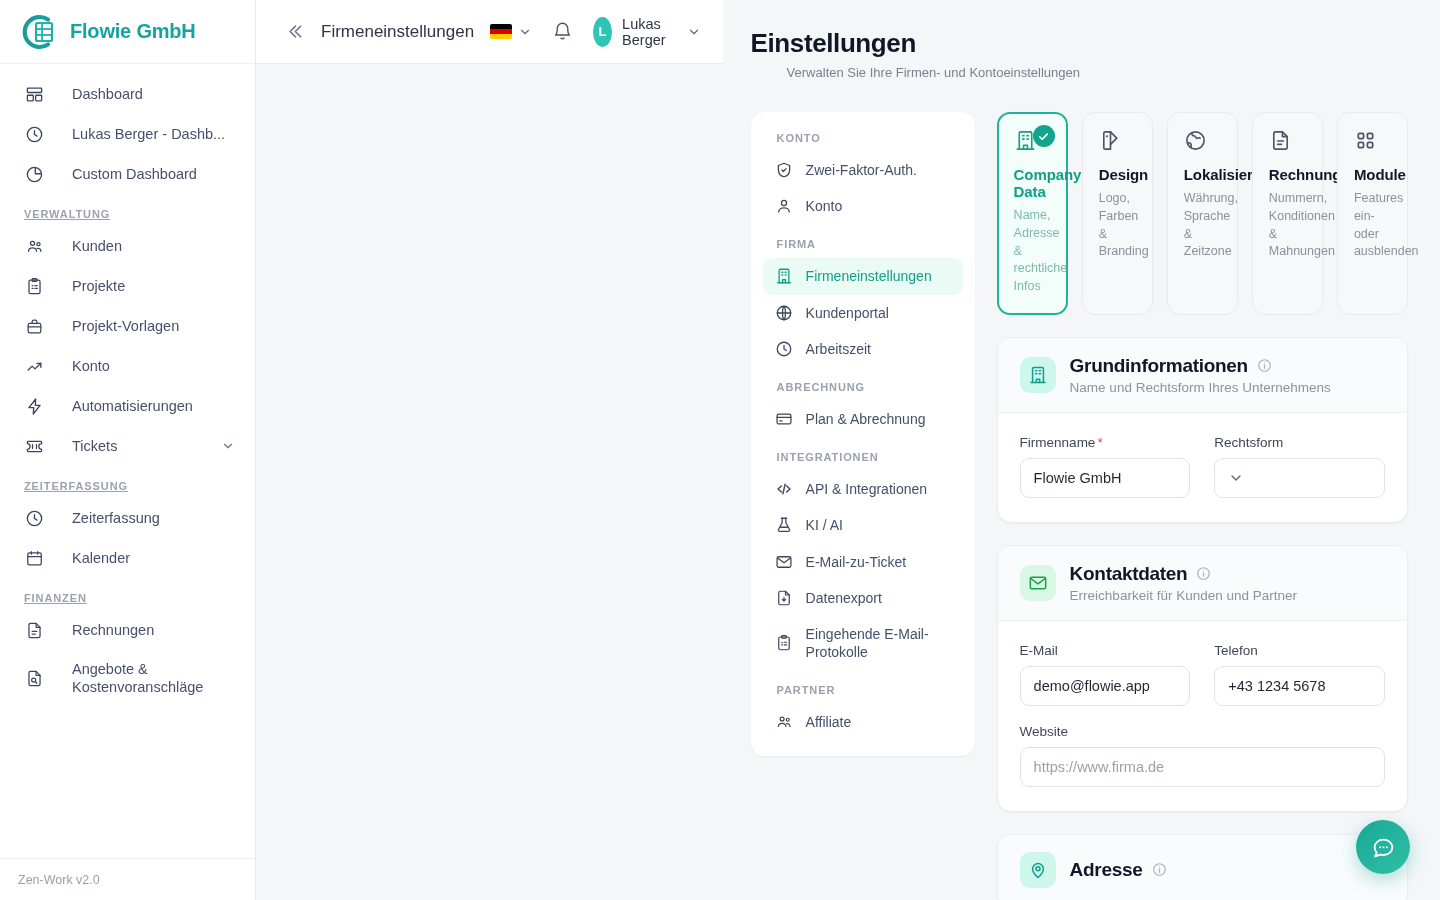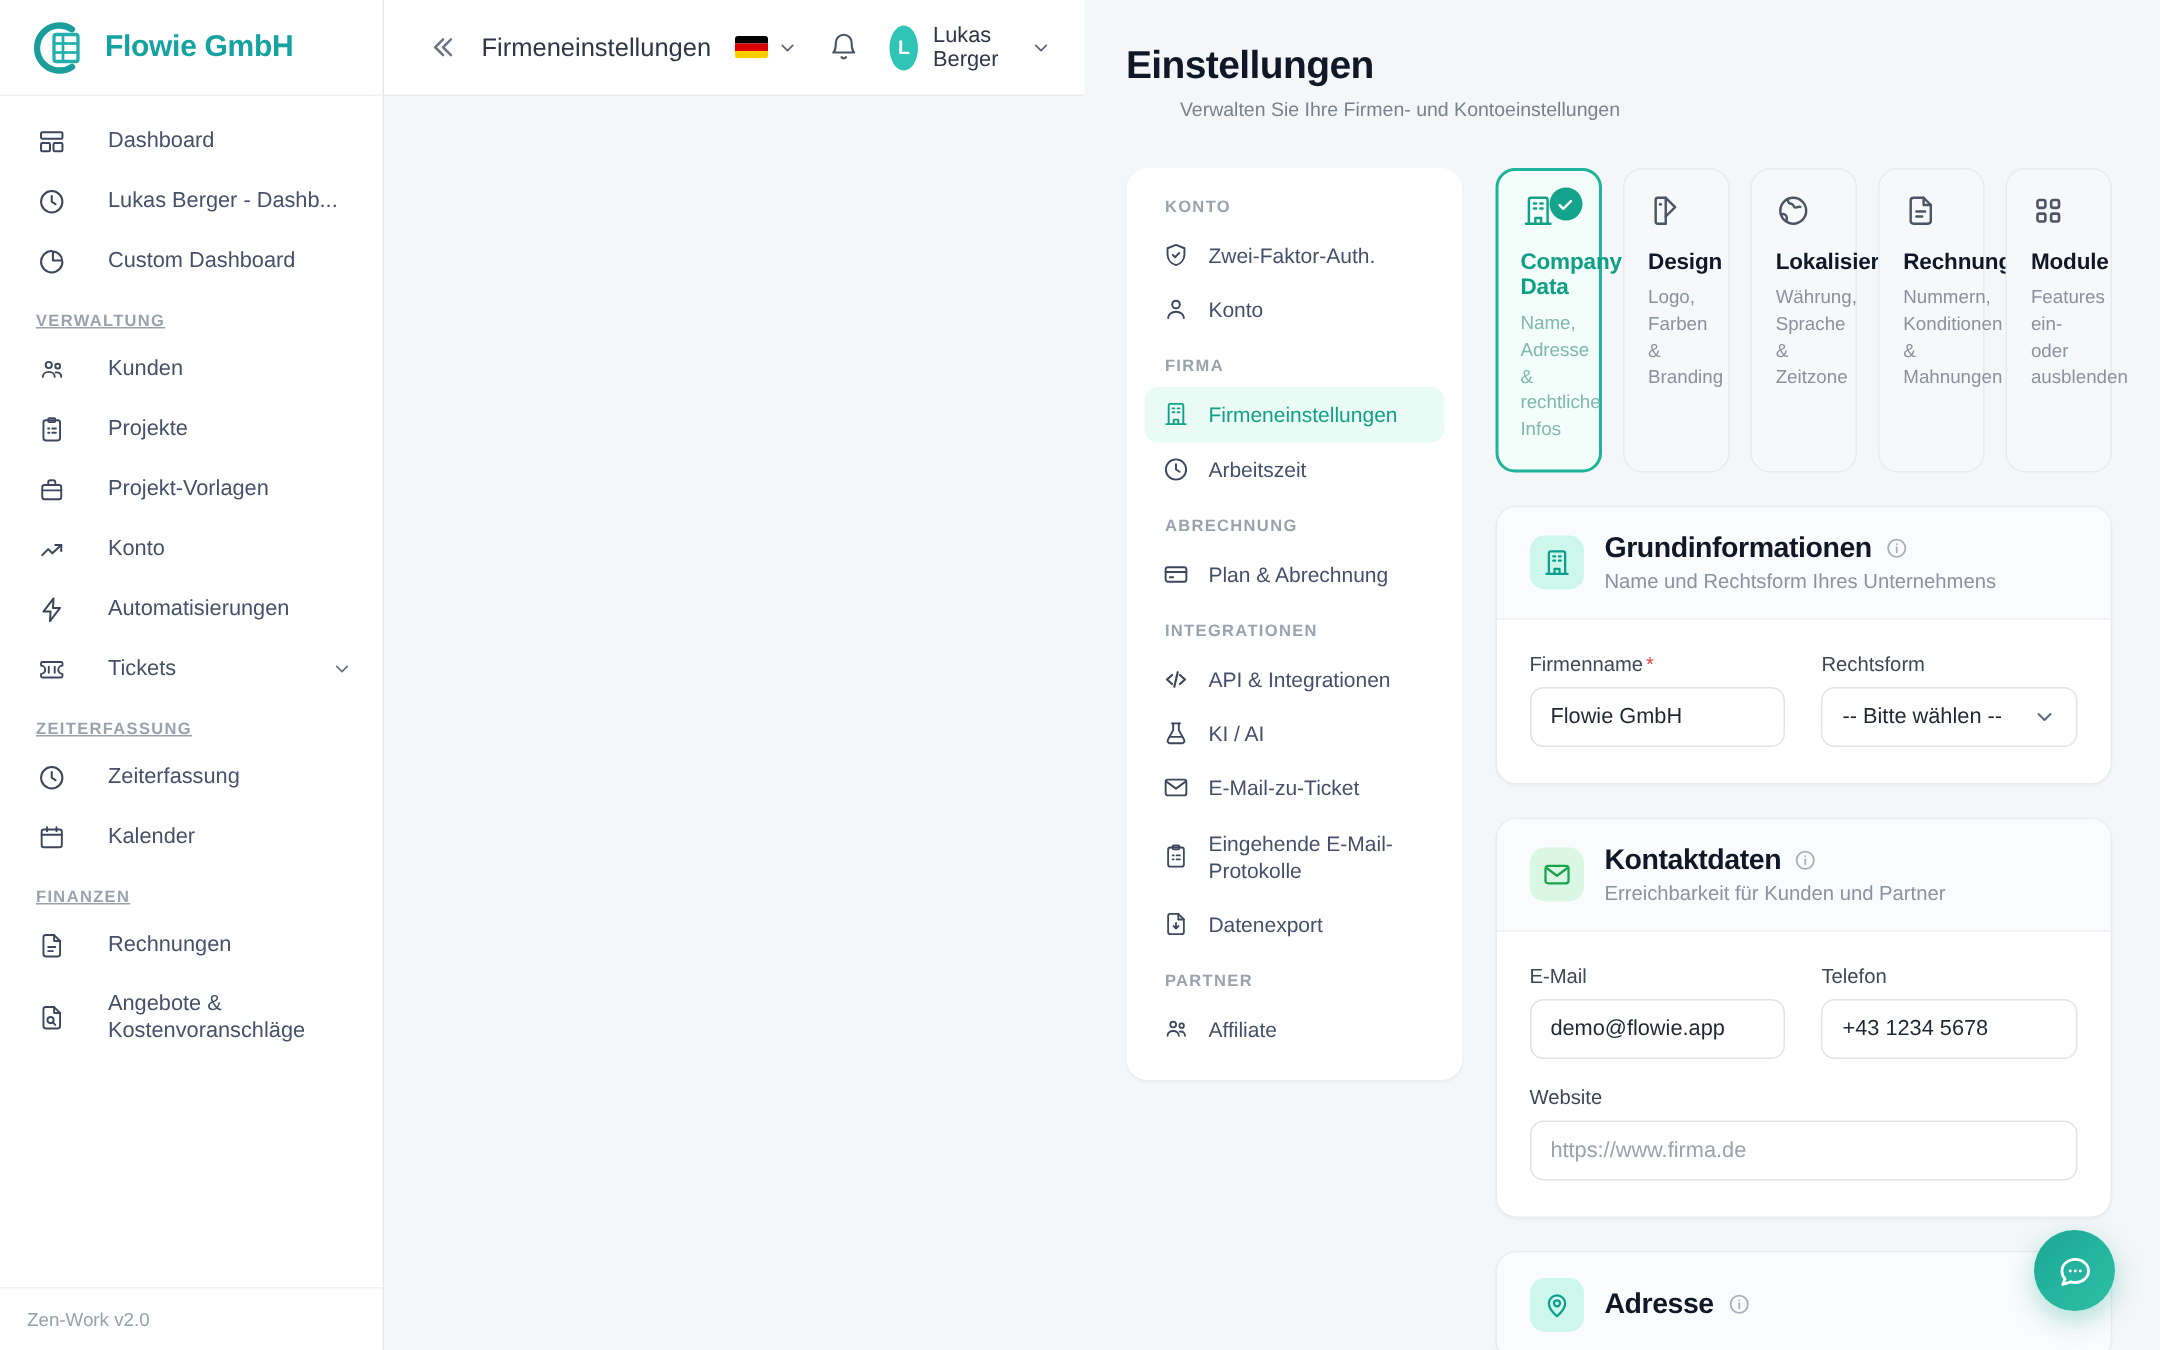--- a/index.html
+++ b/index.html
@@ -393,20 +393,29 @@
                   <path d="M9 7h1.5M13.5 7H15M9 10.5h1.5M13.5 10.5H15"></path>
                   <path d="M10 21v-4h4v4"></path>
                 </svg>
             </span>
             <span>Firmeneinstellungen</span>
           </div>
           <div class="sn-item">
             <span class="ico">
               <svg width="18" height="18" viewBox="0 0 24 24" fill="none" stroke="currentColor" stroke-width="1.7" stroke-linecap="round">
                   <circle cx="12" cy="12" r="9"></circle>
+                  <path d="M3 12h18M12 3c2.6 2.8 2.6 15.2 0 18M12 3c-2.6 2.8-2.6 15.2 0 18"></path>
+                </svg>
+            </span>
+            <span>Kundenportal</span>
+          </div>
+          <div class="sn-item">
+            <span class="ico">
+              <svg width="18" height="18" viewBox="0 0 24 24" fill="none" stroke="currentColor" stroke-width="1.7" stroke-linecap="round">
+                  <circle cx="12" cy="12" r="9"></circle>
                   <path d="M12 7.2V12l3.2 2"></path>
                 </svg>
             </span>
             <span>Arbeitszeit</span>
           </div>
 
           <div class="sn-group">ABRECHNUNG</div>
           <div class="sn-item">
             <span class="ico">
               <svg width="18" height="18" viewBox="0 0 24 24" fill="none" stroke="currentColor" stroke-width="1.7" stroke-linecap="round" stroke-linejoin="round">
@@ -444,36 +453,36 @@
               <svg width="18" height="18" viewBox="0 0 24 24" fill="none" stroke="currentColor" stroke-width="1.7" stroke-linecap="round" stroke-linejoin="round">
                   <rect x="2.8" y="5" width="18.4" height="14" rx="2"></rect>
                   <path d="M3.4 6.6L12 13l8.6-6.4"></path>
                 </svg>
             </span>
             <span>E-Mail-zu-Ticket</span>
           </div>
           <div class="sn-item">
             <span class="ico">
               <svg width="18" height="18" viewBox="0 0 24 24" fill="none" stroke="currentColor" stroke-width="1.6" stroke-linecap="round" stroke-linejoin="round">
+                  <path d="M14 3H7a2 2 0 0 0-2 2v14a2 2 0 0 0 2 2h10a2 2 0 0 0 2-2V8z"></path>
+                  <path d="M14 3v5h5"></path>
+                  <path d="M12 11v5M9.8 13.8L12 16l2.2-2.2"></path>
+                </svg>
+            </span>
+            <span>Datenexport</span>
+          </div>
+          <div class="sn-item">
+            <span class="ico">
+              <svg width="18" height="18" viewBox="0 0 24 24" fill="none" stroke="currentColor" stroke-width="1.6" stroke-linecap="round" stroke-linejoin="round">
                   <rect x="5" y="4" width="14" height="17" rx="2"></rect>
                   <rect x="9" y="2.2" width="6" height="3.4" rx="1"></rect>
                   <path d="M9 11h1M9 14.5h1M12.5 11h3M12.5 14.5h3"></path>
                 </svg>
             </span>
             <span>Eingehende E-Mail-Protokolle</span>
-          </div>
-          <div class="sn-item">
-            <span class="ico">
-              <svg width="18" height="18" viewBox="0 0 24 24" fill="none" stroke="currentColor" stroke-width="1.6" stroke-linecap="round" stroke-linejoin="round">
-                  <path d="M14 3H7a2 2 0 0 0-2 2v14a2 2 0 0 0 2 2h10a2 2 0 0 0 2-2V8z"></path>
-                  <path d="M14 3v5h5"></path>
-                  <path d="M12 11v5M9.8 13.8L12 16l2.2-2.2"></path>
-                </svg>
-            </span>
-            <span>Datenexport</span>
           </div>
 
           <div class="sn-group">PARTNER</div>
           <div class="sn-item">
             <span class="ico">
               <svg width="18" height="18" viewBox="0 0 24 24" fill="none" stroke="currentColor" stroke-width="1.6" stroke-linecap="round" stroke-linejoin="round">
                   <circle cx="9.5" cy="8" r="2.6"></circle>
                   <path d="M4.5 18c0-2.6 2.2-4.2 5-4.2s5 1.6 5 4.2"></path>
                   <circle cx="17" cy="9" r="2"></circle>
                   <path d="M15.4 14.3c2.6-.4 4.6 1 4.6 3.7"></path>
@@ -580,21 +589,20 @@
             </div>
             <div class="panel-body">
               <div class="frow">
                 <div class="field">
                   <label class="flabel"><span>Firmenname</span><span class="req">*</span></label>
                   <input class="finput" value="Flowie GmbH" style="">
                 </div>
                 <div class="field">
                   <label class="flabel">Rechtsform</label>
                   <div class="fselect">
-                    <span class="sv">-- Bitte wählen --</span>
                     <span class="chev">
                       <svg width="16" height="16" viewBox="0 0 24 24" fill="none" stroke="currentColor" stroke-width="2" stroke-linecap="round" stroke-linejoin="round">
                           <path d="M6 9l6 6 6-6"></path>
                         </svg>
                     </span>
                   </div>
                 </div>
               </div>
             </div>
           </section>

